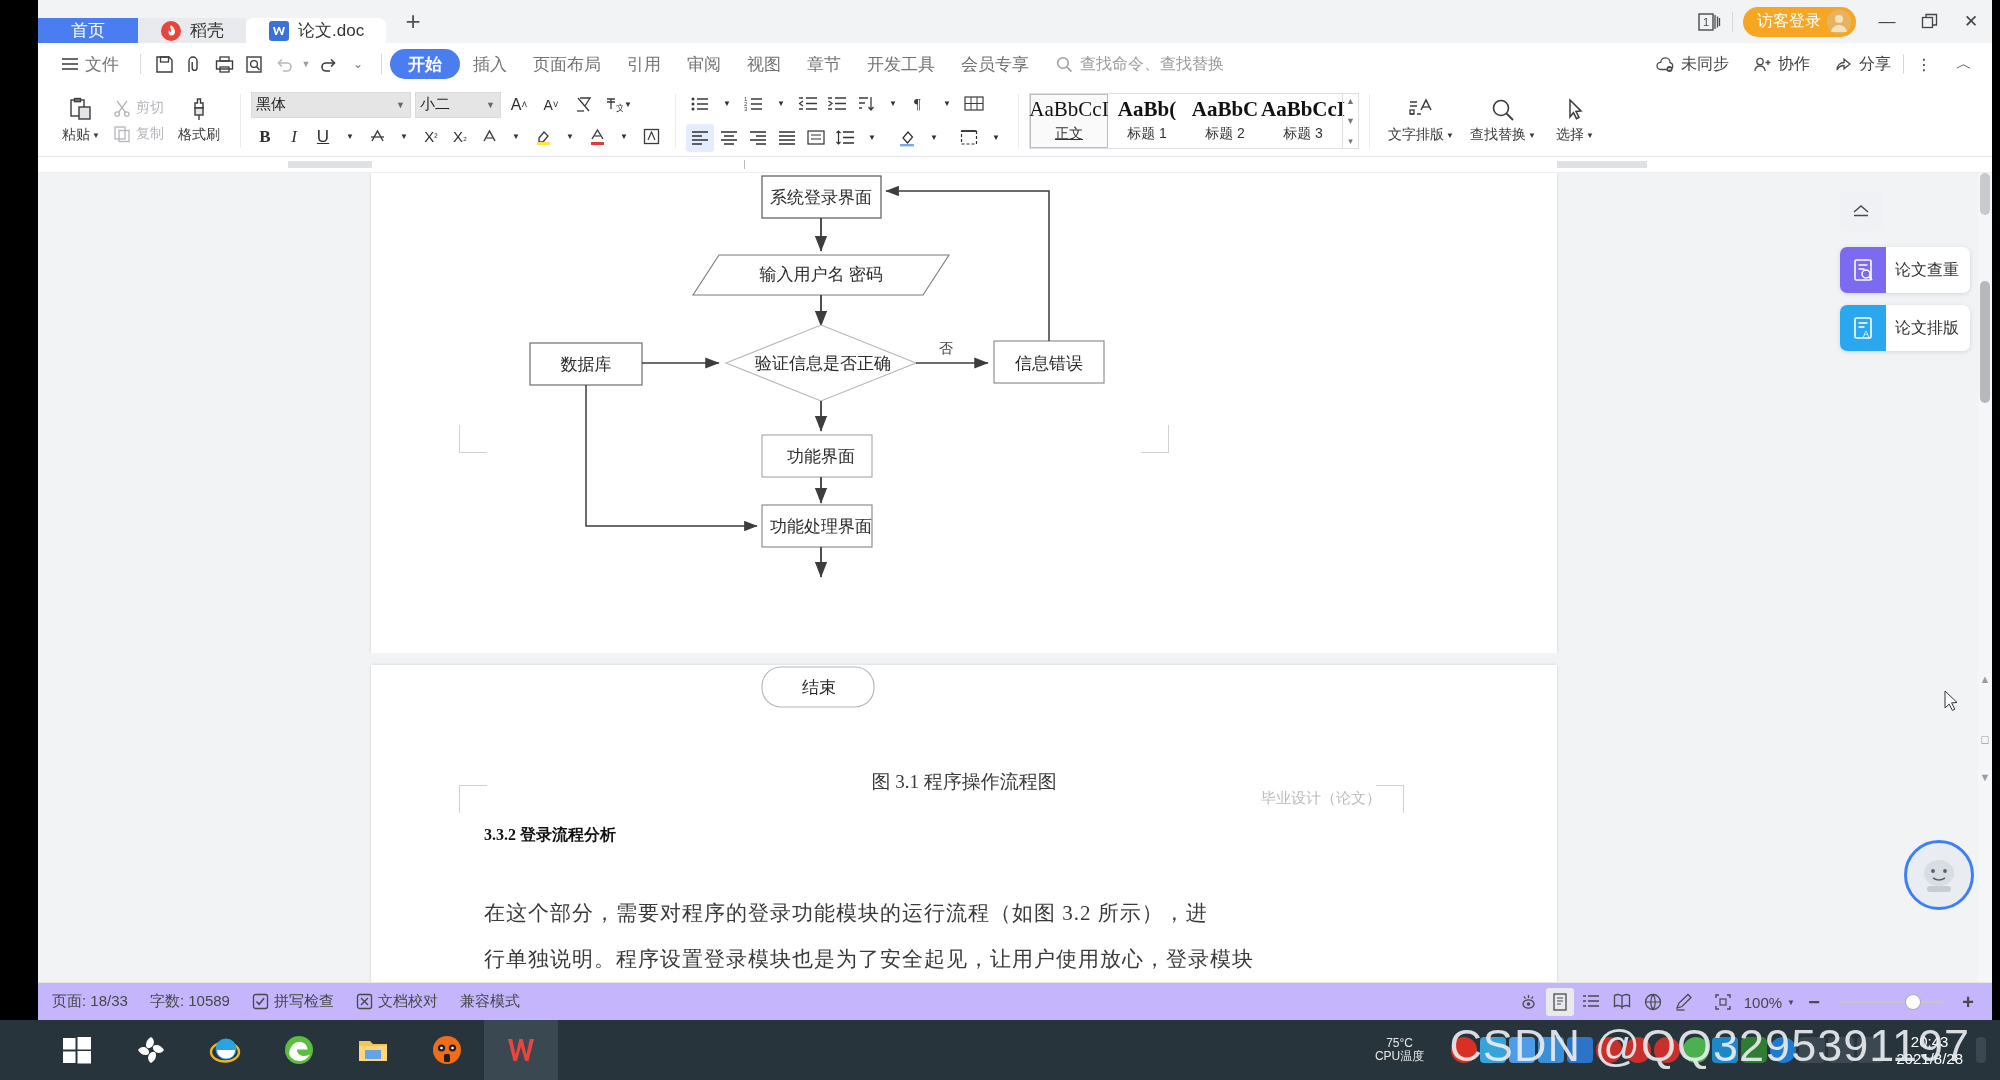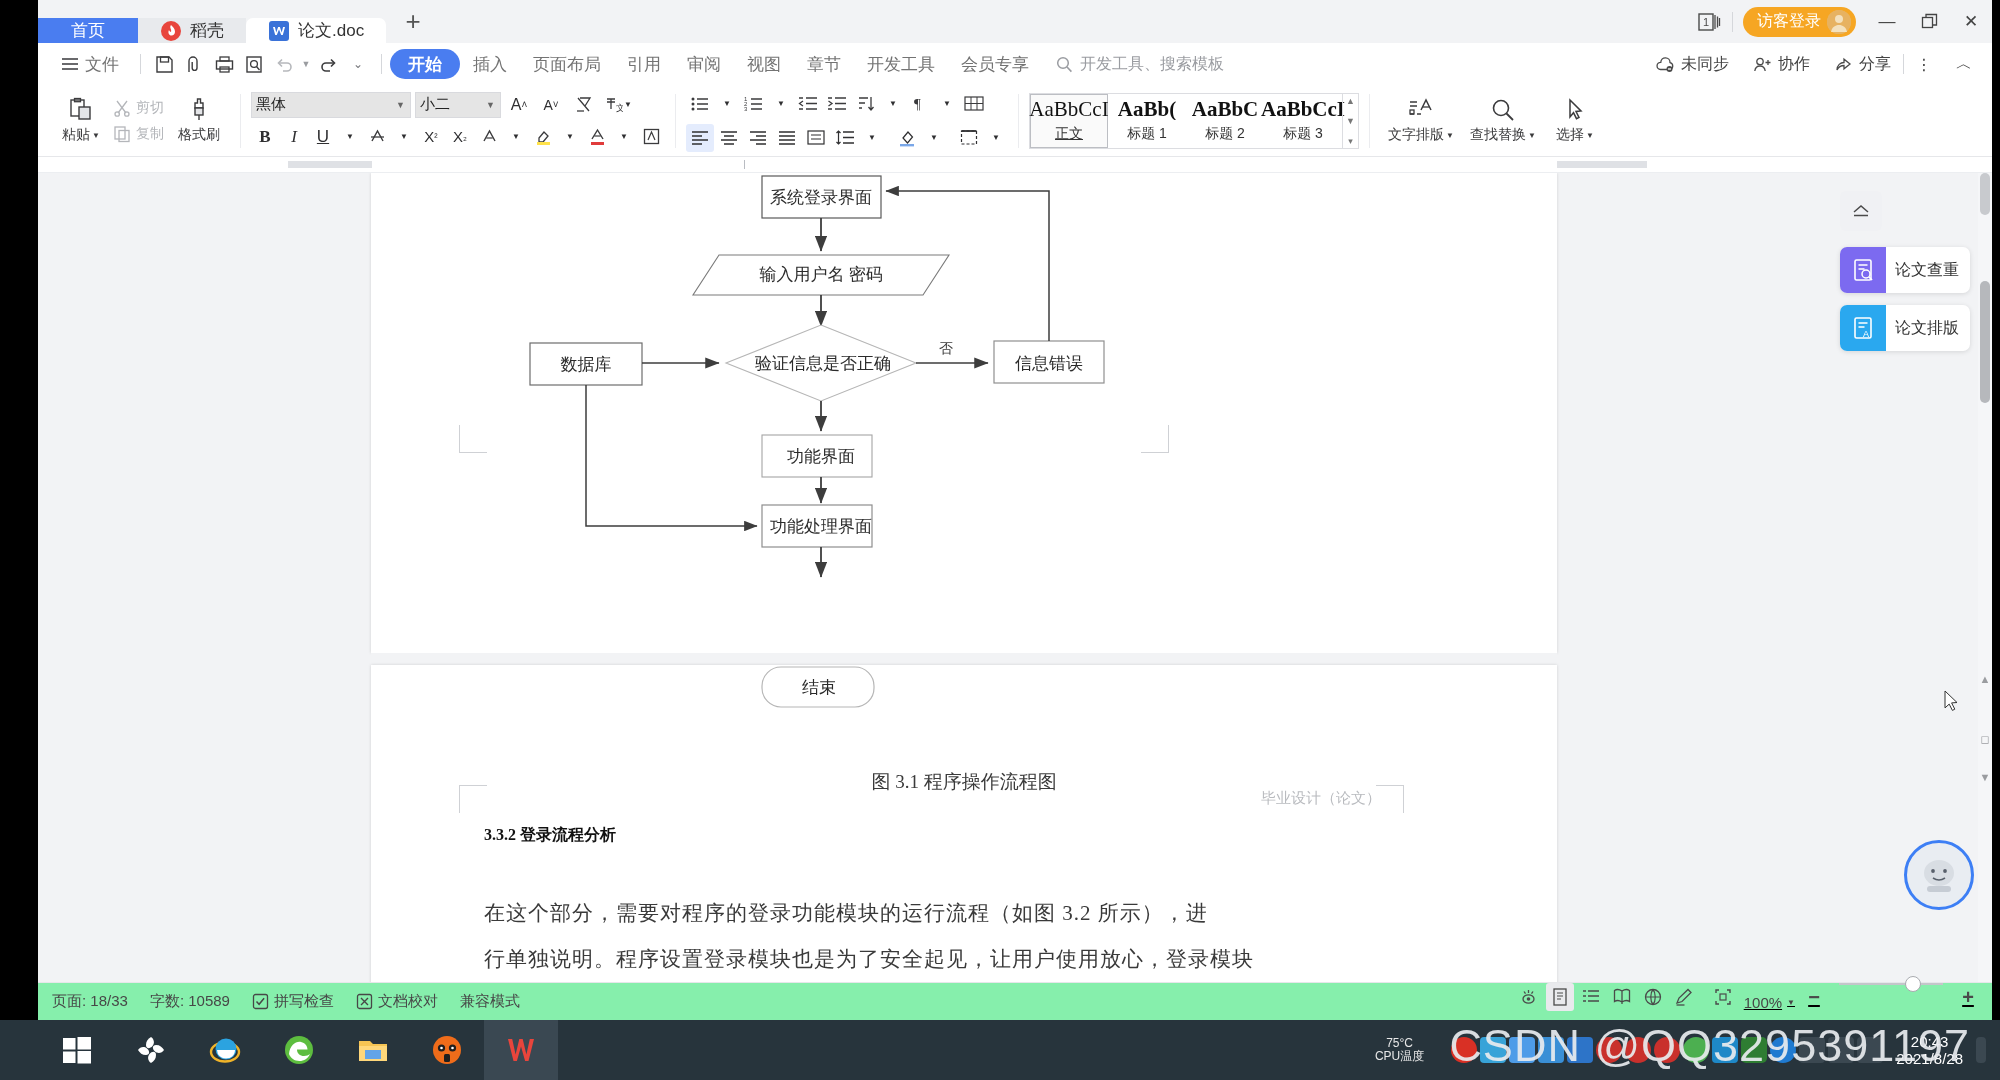--- a/index.html
+++ b/index.html
@@ -121,24 +121,24 @@
   .rp-ico.purple{ background:#7c6af0; }
   .rp-ico.blue  { background:#2aa8ef; }
   .rp-label { font-size:16px; color:#333; padding-left:9px; white-space:nowrap;}
 
   
   .vscroll { position:absolute; right:0; top:0; width:14px; height:100%; background:#f5f6f8;}
   .vscroll .thumb { position:absolute; left:2px; width:10px; background:#c8cace; border-radius:5px;}
   .vs-ico { position:absolute; left:1px; width:12px; text-align:center; font-size:11px; color:#9a9ca0;}
 
   
-  .statusbar { height:38px; background:#86efac; border-top:1px solid #e6e7ea; display:flex; align-items:center; padding:0 14px; position:relative;}
+  .statusbar { height:38px; background:#c4b5fd; border-top:1px solid #e6e7ea; display:flex; align-items:center; padding:0 14px; position:relative;}
   .sb { font-size:15px; color:#474747; margin-right:22px; display:flex; align-items:center; gap:5px; white-space:nowrap;}
   .sb.clk { cursor:pointer; }
-  .status-right { position:absolute; right:10px; top:0; height:38px; display:flex; gap:3px;text-decoration:underline;}
+  .status-right { position:absolute; right:10px; top:0; height:38px; display:flex; align-items:center; gap:3px;}
   .sicon { width:28px; height:28px; display:flex; align-items:center; justify-content:center; color:#4a4a4a; cursor:pointer; border-radius:3px;}
   .sicon.on { background:#e9eaed; }
   .zoomtrack { width:104px; height:2px; background:#c4c6ca; position:relative; margin:0 8px;}
   .zoomknob { position:absolute; left:66px; top:-7px; width:16px; height:16px; border-radius:50%; background:#fff; border:1px solid #a9abb0;}
 
   
   .taskbar { position:absolute; left:0; bottom:0; width:2000px; height:60px; background:#27343c; display:flex; align-items:center; z-index:80;}
   .tb-left { display:flex; align-items:center; padding-left:40px; gap:0; }
   .tbi { width:74px; height:60px; display:flex; align-items:center; justify-content:center; cursor:pointer; position:relative;}
   .tbi.act { background:#3a4852; }
@@ -293,21 +293,21 @@
       <div class="mi">视图</div>
       <div class="mi">章节</div>
       <div class="mi">开发工具</div>
       <div class="mi">会员专享</div>
 
       <div class="search-box">
         <svg width="17" height="17" viewBox="0 0 17 17">
             <circle cx="7" cy="7" r="5.3" fill="none" stroke="#9a9ca1" stroke-width="1.5"></circle>
             <path d="M11 11l4.4 4.6" stroke="#9a9ca1" stroke-width="1.6"></path>
           </svg>
-        <span>开发工具、搜索模板</span>
+        <span>查找命令、查找替换</span>
       </div>
 
       <div class="menu-right">
         <div class="mr">
           <svg width="20" height="17" viewBox="0 0 20 17">
               <path d="M5.5 13.5a3.6 3.6 0 01.3-7.2A4.6 4.6 0 0115 6.6a3.5 3.5 0 01-.4 6.9z" fill="none" stroke="#4a4a4a" stroke-width="1.3"></path>
               <circle cx="14.5" cy="13" r="3" fill="#4a4a4a"></circle>
               <path d="M13 13h3" stroke="#fff" stroke-width="1.3"></path>
             </svg>
           <span>未同步</span>

